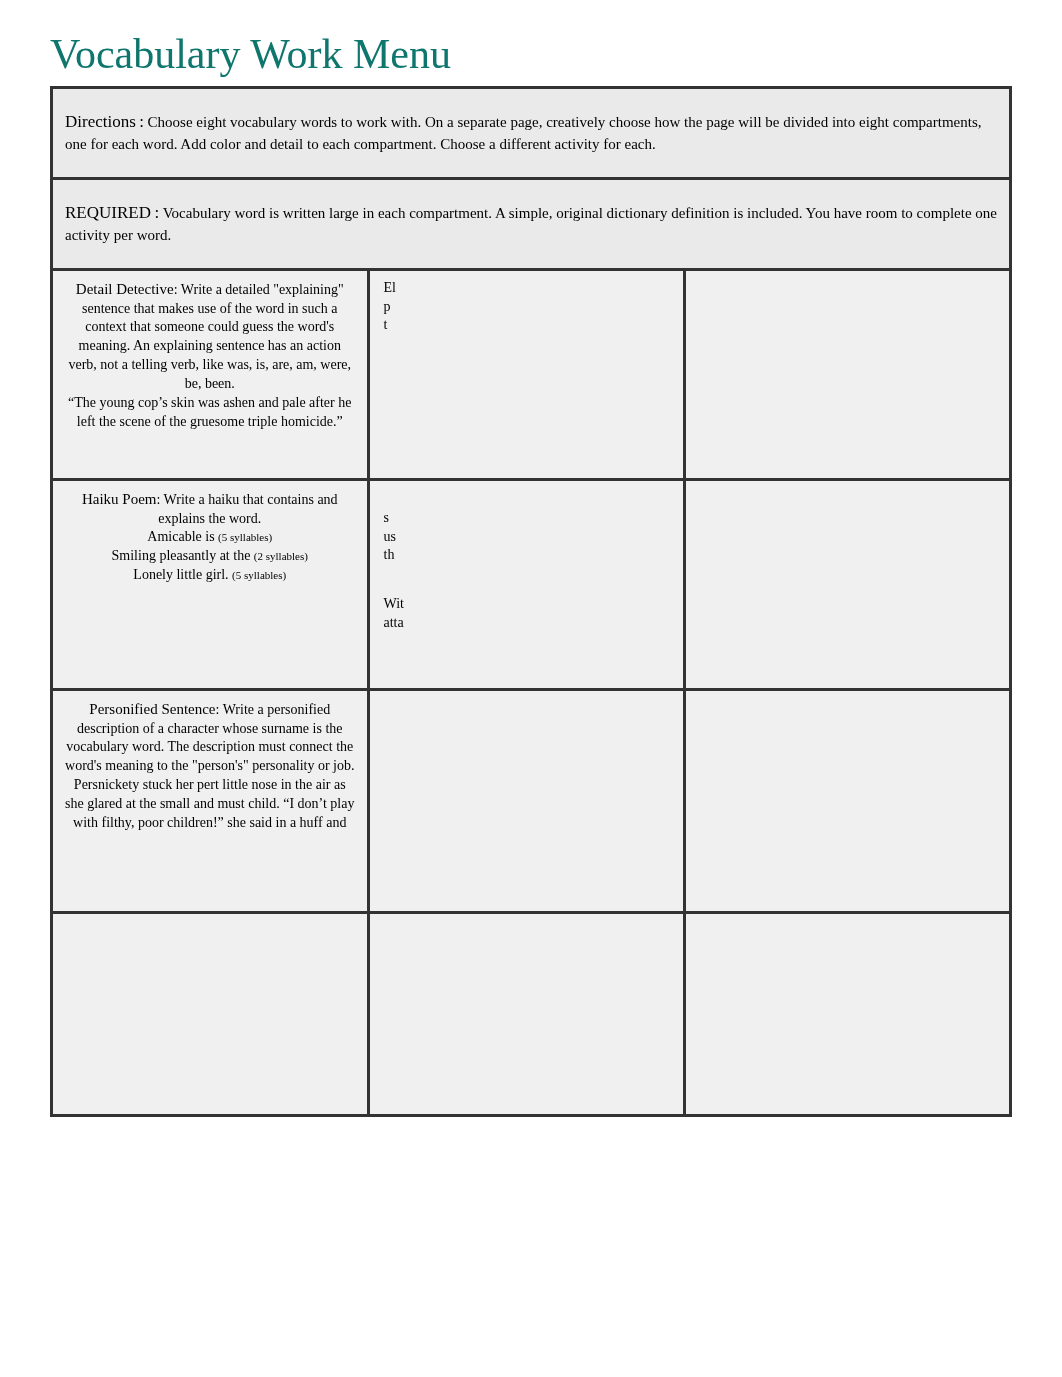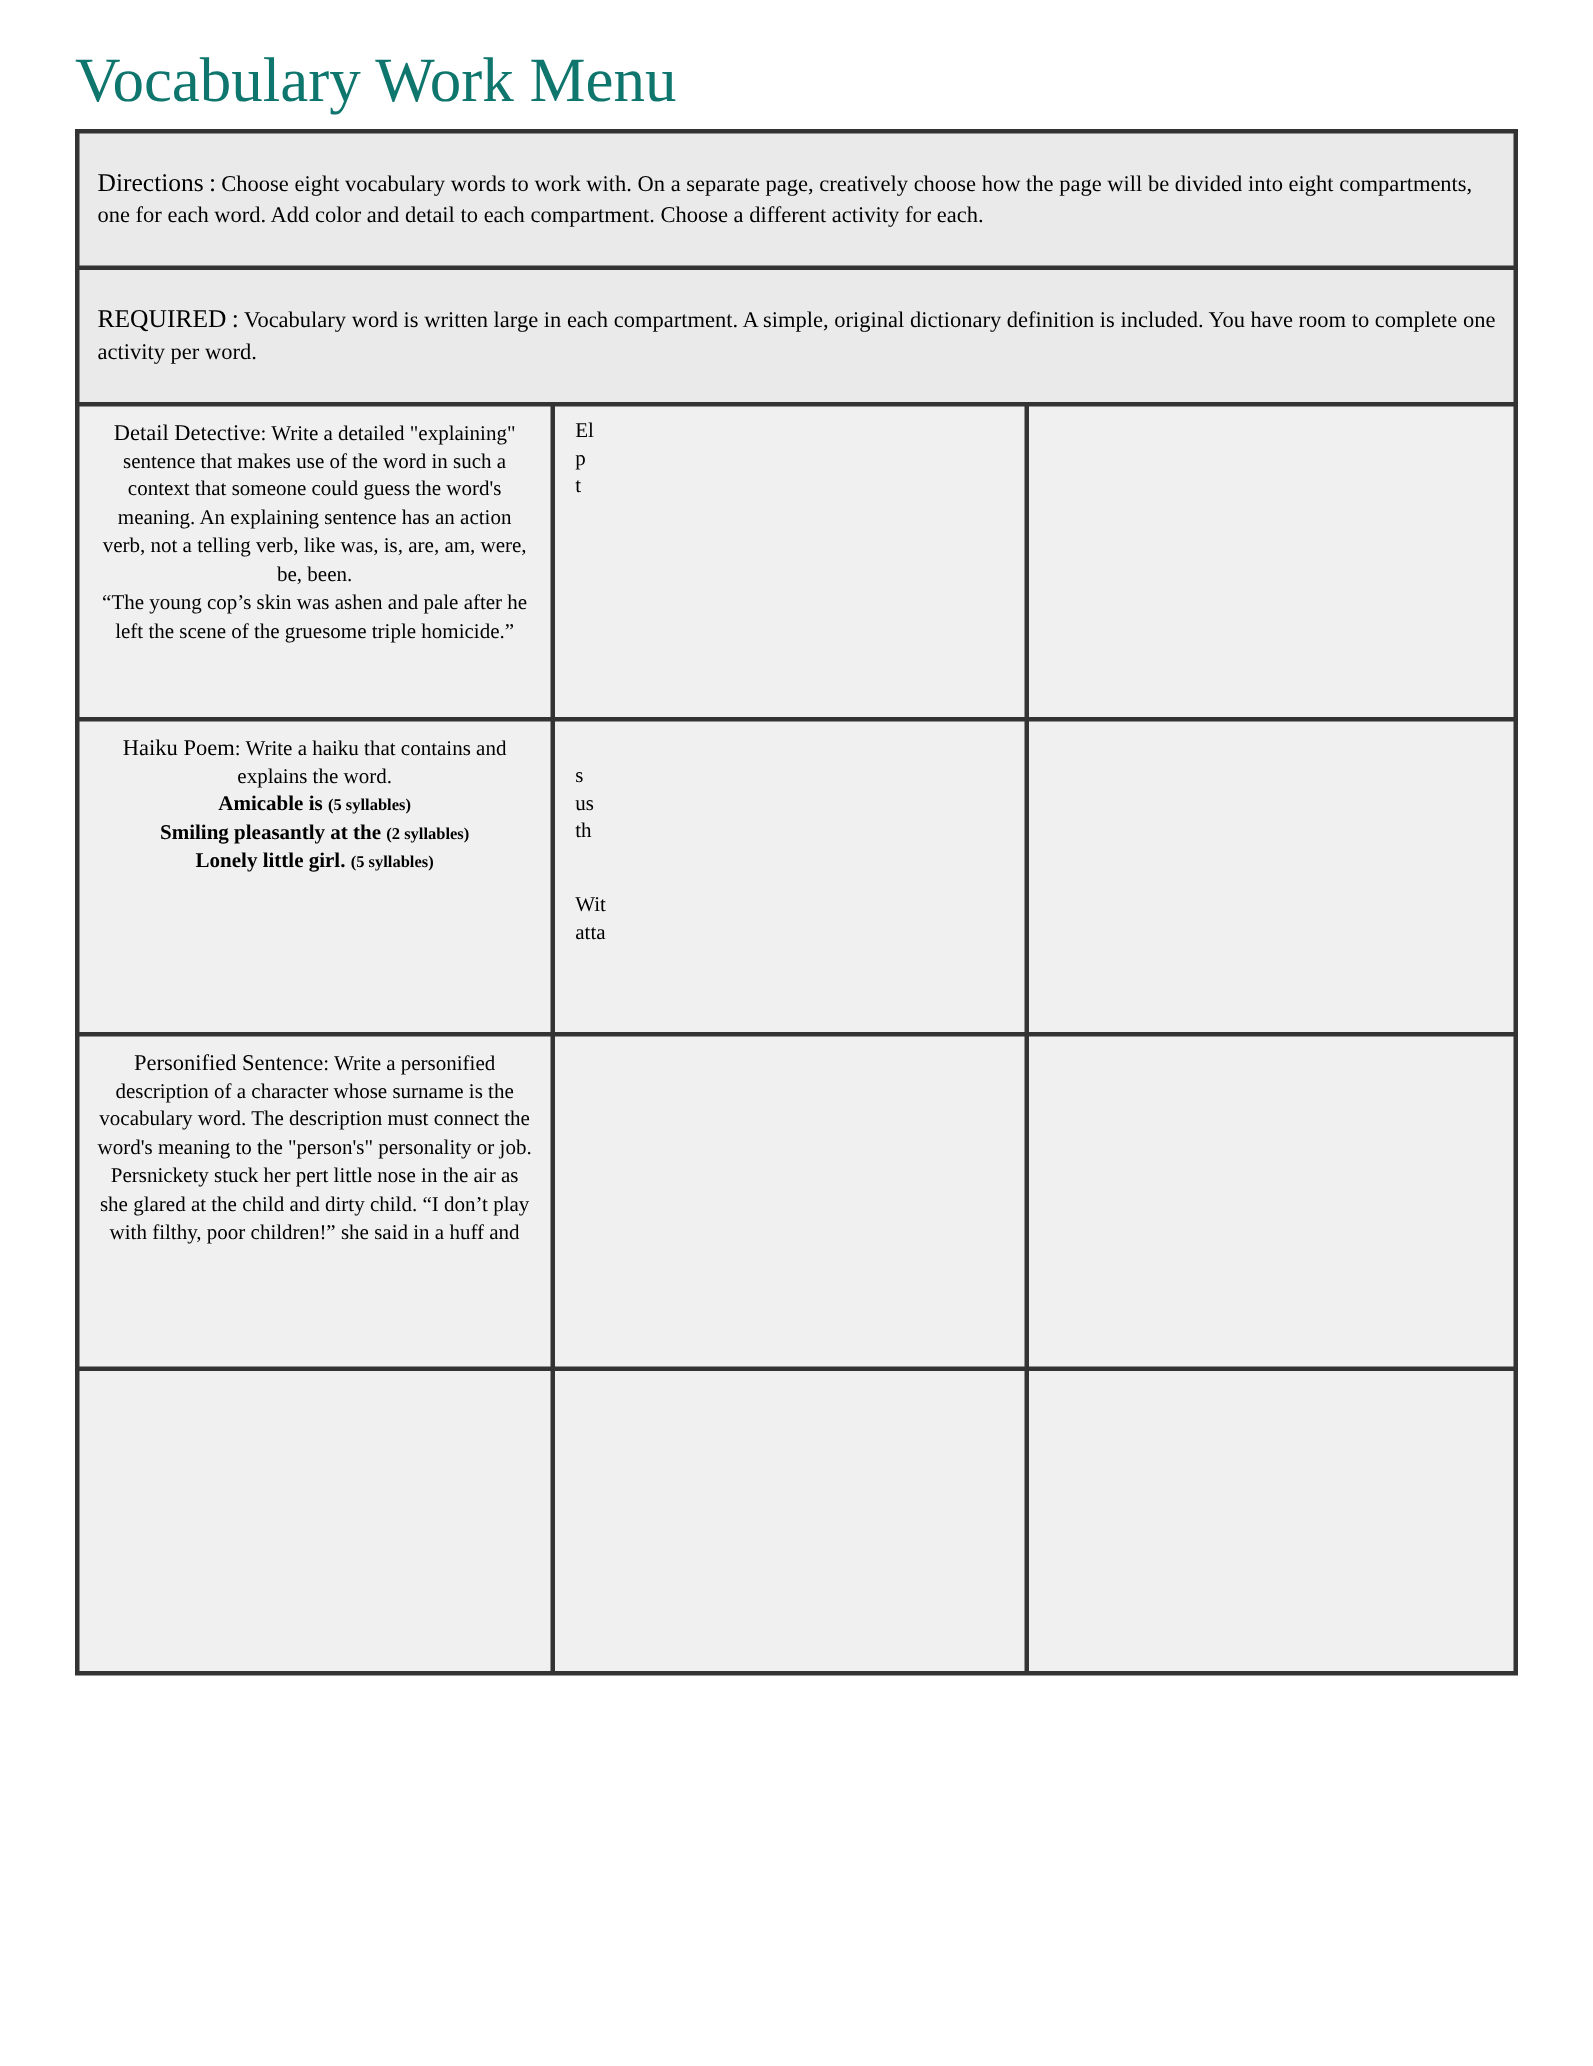--- a/index.html
+++ b/index.html
@@ -59,21 +59,20 @@
     }
     .example {
       font-size: 14px;
       margin-top: 0;
     }
     .col1 { width: 33%; }
     .col2 { width: 33%; }
     .col3 { width: 34%; }
     .haiku-line {
       display: block;
-      font-weight: bold;
     }
     .syll {
       font-size: 11px;
     }
   </style>
 </head>
 <body>
 
 <div class="page">
   <h1 class="title">Vocabulary Work Menu</h1>
@@ -128,21 +127,21 @@
         <div>Wit</div>
         <div>atta</div>
       </td>
       <td class="cell col3"></td>
     </tr>
 
     <tr>
       <td class="cell-tall col1" style="text-align:center; padding:8px 10px;">
         <span class="activity-title">Personified Sentence</span><span class="activity-desc">:</span>
         <span class="activity-desc">Write a personified description of a character whose surname is the vocabulary word. The description must connect the word's meaning to the "person's" personality or job.</span>
-        <div class="example">Persnickety stuck her pert little nose in the air as she glared at the child and dirty child. “I don’t play with filthy, poor children!” she said in a huff and</div>
+        <div class="example">Persnickety stuck her pert little nose in the air as she glared at the small and must child. “I don’t play with filthy, poor children!” she said in a huff and</div>
       </td>
       <td class="cell-tall col2"></td>
       <td class="cell-tall col3"></td>
     </tr>
 
     <tr>
       <td class="cell-med col1"></td>
       <td class="cell-med col2"></td>
       <td class="cell-med col3"></td>
     </tr>

